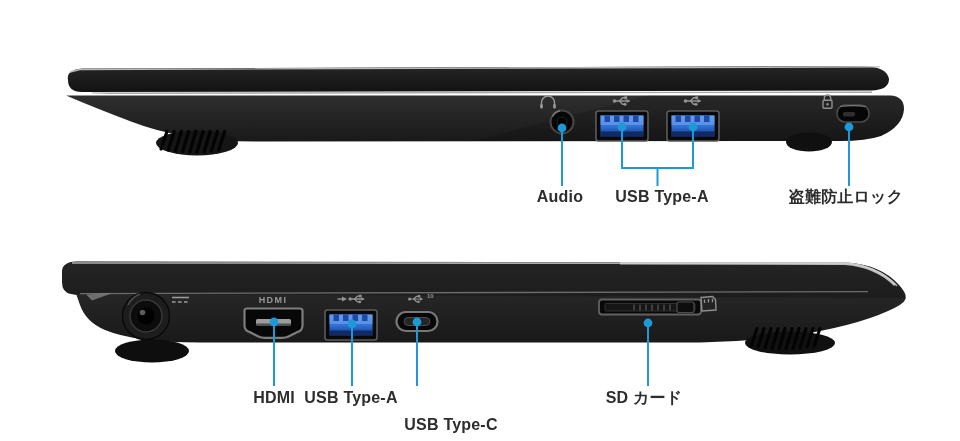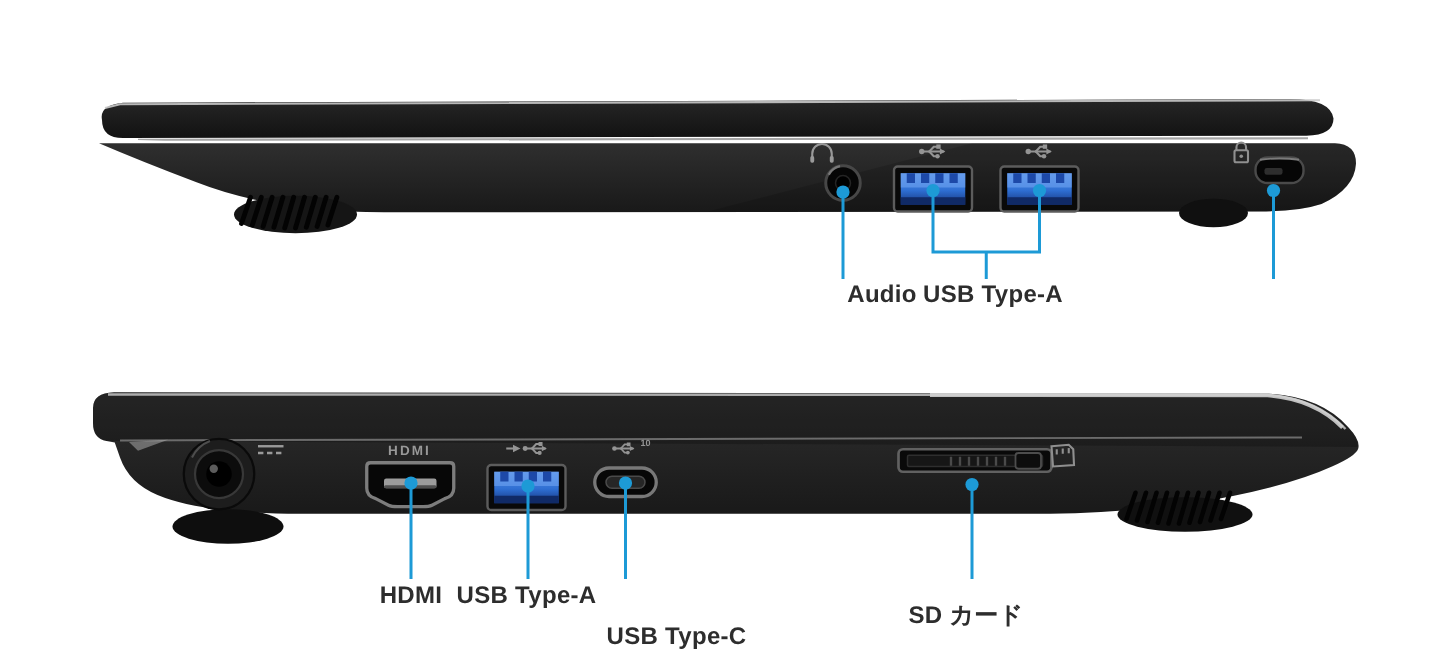--- a/index.html
+++ b/index.html
@@ -228,20 +228,21 @@
       </g>
       <g fill="#1d9ad6">
         <circle cx="274" cy="322" r="4.4"></circle>
         <circle cx="352" cy="324" r="4.4"></circle>
         <circle cx="417" cy="322" r="4.4"></circle>
         <circle cx="648" cy="323" r="4.4"></circle>
       </g>
     </g>
   </svg>
 
-  <div class="port-label" style="left:588px;top:188px;">Audio</div>
+  <div class="port-label" style="left:560px;top:188px;">Audio</div>
   <div class="port-label" style="left:662px;top:188px;">USB Type-A</div>
+  <div class="port-label" style="left:846px;top:188px;">盗難防止ロック</div>
 
   <div class="port-label" style="left:274px;top:389px;">HDMI</div>
   <div class="port-label" style="left:351px;top:389px;">USB Type-A</div>
   <div class="port-label" style="left:451px;top:389px;margin-top:27px;">USB Type-C</div>
-  <div class="port-label" style="left:644px;top:389px;margin-top:13px;">SD カード</div>
+  <div class="port-label" style="left:644px;top:389px;">SD カード</div>
 </div>
 
 </body></html>

